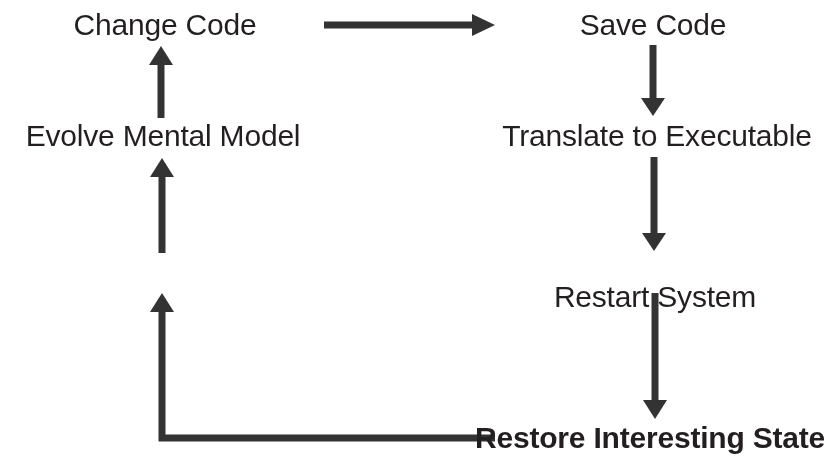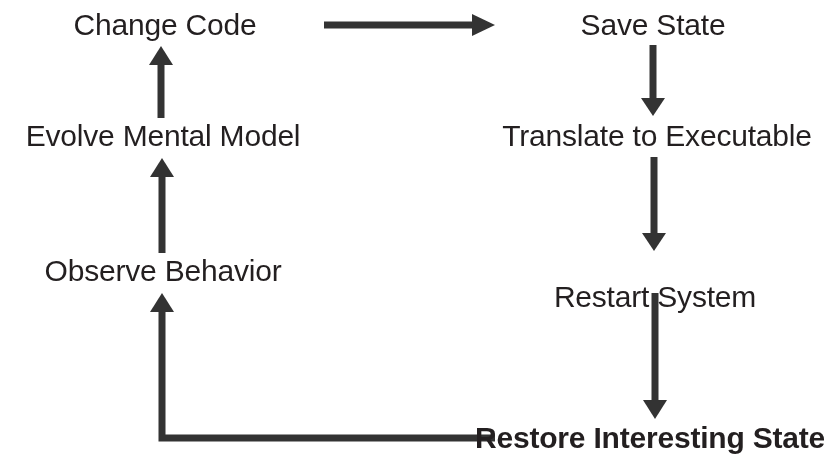--- a/index.html
+++ b/index.html
@@ -77,25 +77,24 @@
 
     <g>
       <line x1="161" y1="118" x2="161" y2="63" stroke="#333333" stroke-width="7" stroke-linecap="butt"></line>
       <polygon points="161,46 149,65 173,65" fill="#333333"></polygon>
     </g>
 
   </svg>
 
   <div class="node-label" style="left:165px; top:25px;">Change Code</div>
 
-  <div class="node-label" style="left:653px; top:25px;">Save State</div>
+  <div class="node-label" style="left:653px; top:25px;">Save Code</div>
 
   <div class="node-label" style="left:657px; top:136px;">Translate to Executable</div>
 
   <div class="node-label" style="left:163px; top:136px;">Evolve Mental Model</div>
 
-  <div class="node-label" style="left:163px; top:271px;">Observe Behavior</div>
 
   <div class="node-label" style="left:655px; top:261px;margin-top:36px;">Restart System</div>
 
   <div class="node-label" style="left:650px; top:438px;font-weight:bold;">Restore Interesting State</div>
 
 </div>
 
 </body></html>

